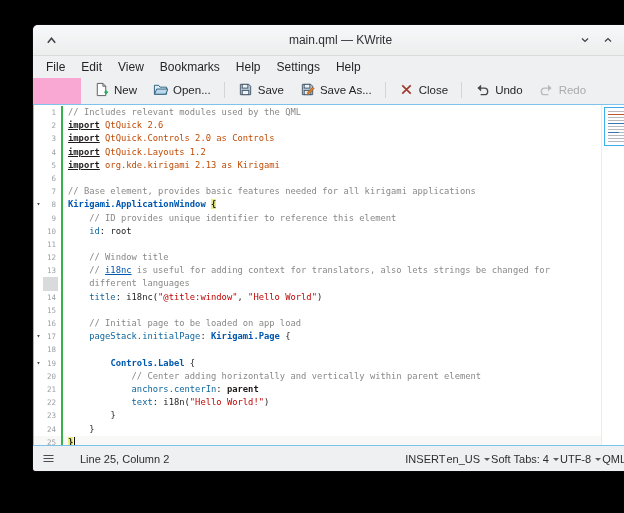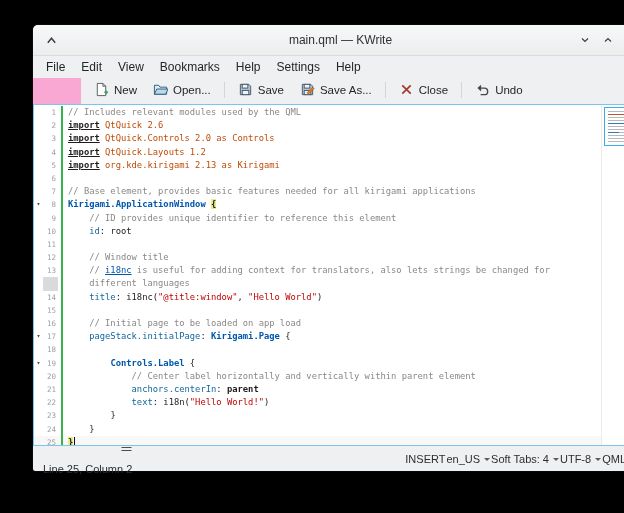--- a/index.html
+++ b/index.html
@@ -58,21 +58,21 @@
   .thumb{position:absolute;left:2px;top:2px;right:3px;height:37px;border:1px solid #3daee9;background:#fdfdfd;}
   .thumb-lines{position:absolute;left:3px;top:3px;right:9px;bottom:3px;
     background:repeating-linear-gradient(180deg,#a8adb1 0 1px,transparent 1px 3px);opacity:.85;}
   .mm-line{position:absolute;height:1px;left:3px;}
   .mm-r{top:6px;width:55%;background:#c0542e;}
   .mm-b1{top:15px;width:42%;background:#3a76b5;}
   .mm-b2{top:24px;width:30%;background:#3a76b5;}
   
   .statusbar{height:25px;flex:0 0 25px;display:flex;align-items:center;background:#eff0f1;
     padding:0 12px 0 10px;font-size:11px;color:#2b2e31;border-radius:0 0 3px 3px;}
-  .sb-left{display:flex;align-items:flex-end;gap:9px;flex-direction:column;}
+  .sb-left{display:flex;align-items:flex-end;gap:26px;}
   .sb-right{margin-left:auto;display:flex;align-items:center;gap:1px;}
   .sb-item{display:flex;align-items:center;gap:4px;white-space:nowrap;}
   .chev{width:0;height:0;border:3px solid transparent;border-top-color:#595d61;transform:translateY(2px);}
 </style>
 </head>
 <body>
 
 <div class="window">
 
   <div class="titlebar">
@@ -164,20 +164,29 @@
     </span>
     <span class="tsep"></span>
     <span class="tbtn">
       <span>
         <svg width="15" height="15" viewBox="0 0 16 16">
             <path d="M4 6.5 h6 a3.5 3.5 0 0 1 0 7 h-4" fill="none" stroke="#45494d" stroke-width="1.5"></path>
             <path d="M6.5 3 L2.5 6.5 L6.5 10z" fill="#45494d"></path>
           </svg>
       </span>
       <span>Undo</span>
+    </span>
+    <span class="tbtn disabled">
+      <span>
+        <svg width="15" height="15" viewBox="0 0 16 16">
+            <path d="M12 6.5 h-6 a3.5 3.5 0 0 0 0 7 h4" fill="none" stroke="#b8babd" stroke-width="1.5"></path>
+            <path d="M9.5 3 L13.5 6.5 L9.5 10z" fill="#b8babd"></path>
+          </svg>
+      </span>
+      <span>Redo</span>
     </span>
   </div>
 
   <div class="editor">
     <div class="codearea">
         <div class="crow"><span class="fold"></span><span class="lnum">1</span><span class="gbar"></span><span class="ltext"><span class="tk-cm">// Includes relevant modules used by the QML</span></span></div>
         <div class="crow"><span class="fold"></span><span class="lnum">2</span><span class="gbar"></span><span class="ltext"><span class="tk-kw">import</span><span class="tk-pl"> </span><span class="tk-im">QtQuick 2.6</span></span></div>
         <div class="crow"><span class="fold"></span><span class="lnum">3</span><span class="gbar"></span><span class="ltext"><span class="tk-kw">import</span><span class="tk-pl"> </span><span class="tk-im">QtQuick.Controls 2.0 as Controls</span></span></div>
         <div class="crow"><span class="fold"></span><span class="lnum">4</span><span class="gbar"></span><span class="ltext"><span class="tk-kw">import</span><span class="tk-pl"> </span><span class="tk-im">QtQuick.Layouts 1.2</span></span></div>
         <div class="crow"><span class="fold"></span><span class="lnum">5</span><span class="gbar"></span><span class="ltext"><span class="tk-kw">import</span><span class="tk-pl"> </span><span class="tk-im">org.kde.kirigami 2.13 as Kirigami</span></span></div>
@@ -189,21 +198,21 @@
         <div class="crow"><span class="fold"></span><span class="lnum">11</span><span class="gbar"></span><span class="ltext"></span></div>
         <div class="crow"><span class="fold"></span><span class="lnum">12</span><span class="gbar"></span><span class="ltext"><span class="tk-pl">    </span><span class="tk-cm">// Window title</span></span></div>
         <div class="crow"><span class="fold"></span><span class="lnum">13</span><span class="gbar"></span><span class="ltext"><span class="tk-pl">    </span><span class="tk-cm">// </span><span class="tk-lk">i18nc</span><span class="tk-cm"> is useful for adding context for translators, also lets strings be changed for</span></span></div>
         <div class="crow"><span class="fold"></span><span class="lnum wrapn"></span><span class="gbar"></span><span class="ltext"><span class="tk-pl">    </span><span class="tk-cm">different languages</span></span></div>
         <div class="crow"><span class="fold"></span><span class="lnum">14</span><span class="gbar"></span><span class="ltext"><span class="tk-pl">    </span><span class="tk-pr">title</span><span class="tk-pl">: </span><span class="tk-fn">i18nc</span><span class="tk-pl">(</span><span class="tk-st">"@title:window"</span><span class="tk-pl">, </span><span class="tk-st">"Hello World"</span><span class="tk-pl">)</span></span></div>
         <div class="crow"><span class="fold"></span><span class="lnum">15</span><span class="gbar"></span><span class="ltext"></span></div>
         <div class="crow"><span class="fold"></span><span class="lnum">16</span><span class="gbar"></span><span class="ltext"><span class="tk-pl">    </span><span class="tk-cm">// Initial page to be loaded on app load</span></span></div>
         <div class="crow"><span class="fold">▾</span><span class="lnum">17</span><span class="gbar"></span><span class="ltext"><span class="tk-pl">    </span><span class="tk-pr">pageStack.initialPage</span><span class="tk-pl">: </span><span class="tk-ty">Kirigami.Page</span><span class="tk-pl"> {</span></span></div>
         <div class="crow"><span class="fold"></span><span class="lnum">18</span><span class="gbar"></span><span class="ltext"></span></div>
         <div class="crow"><span class="fold">▾</span><span class="lnum">19</span><span class="gbar"></span><span class="ltext"><span class="tk-pl">        </span><span class="tk-ty">Controls.Label</span><span class="tk-pl"> {</span></span></div>
-        <div class="crow"><span class="fold"></span><span class="lnum">20</span><span class="gbar"></span><span class="ltext"><span class="tk-pl">            </span><span class="tk-cm">// Center label horizontally and vertically within parent element</span></span></div>
+        <div class="crow"><span class="fold"></span><span class="lnum">20</span><span class="gbar"></span><span class="ltext"><span class="tk-pl">            </span><span class="tk-cm">// Center adding horizontally and vertically within parent element</span></span></div>
         <div class="crow"><span class="fold"></span><span class="lnum">21</span><span class="gbar"></span><span class="ltext"><span class="tk-pl">            </span><span class="tk-pr">anchors.centerIn</span><span class="tk-pl">: </span><span class="tk-kv">parent</span></span></div>
         <div class="crow"><span class="fold"></span><span class="lnum">22</span><span class="gbar"></span><span class="ltext"><span class="tk-pl">            </span><span class="tk-pr">text</span><span class="tk-pl">: </span><span class="tk-fn">i18n</span><span class="tk-pl">(</span><span class="tk-st">"Hello World!"</span><span class="tk-pl">)</span></span></div>
         <div class="crow"><span class="fold"></span><span class="lnum">23</span><span class="gbar"></span><span class="ltext"><span class="tk-pl">        </span><span class="tk-pl">}</span></span></div>
         <div class="crow"><span class="fold"></span><span class="lnum">24</span><span class="gbar"></span><span class="ltext"><span class="tk-pl">    </span><span class="tk-pl">}</span></span></div>
         <div class="crow cur-line"><span class="fold"></span><span class="lnum">25</span><span class="gbar"></span><span class="ltext"><span class="tk-hb">}</span><span class="caret"></span></span></div>
       </div>
     <div class="minimapcol">
       <div class="thumb">
         <div class="thumb-lines"></div>
         <div class="mm-line mm-r"></div>

